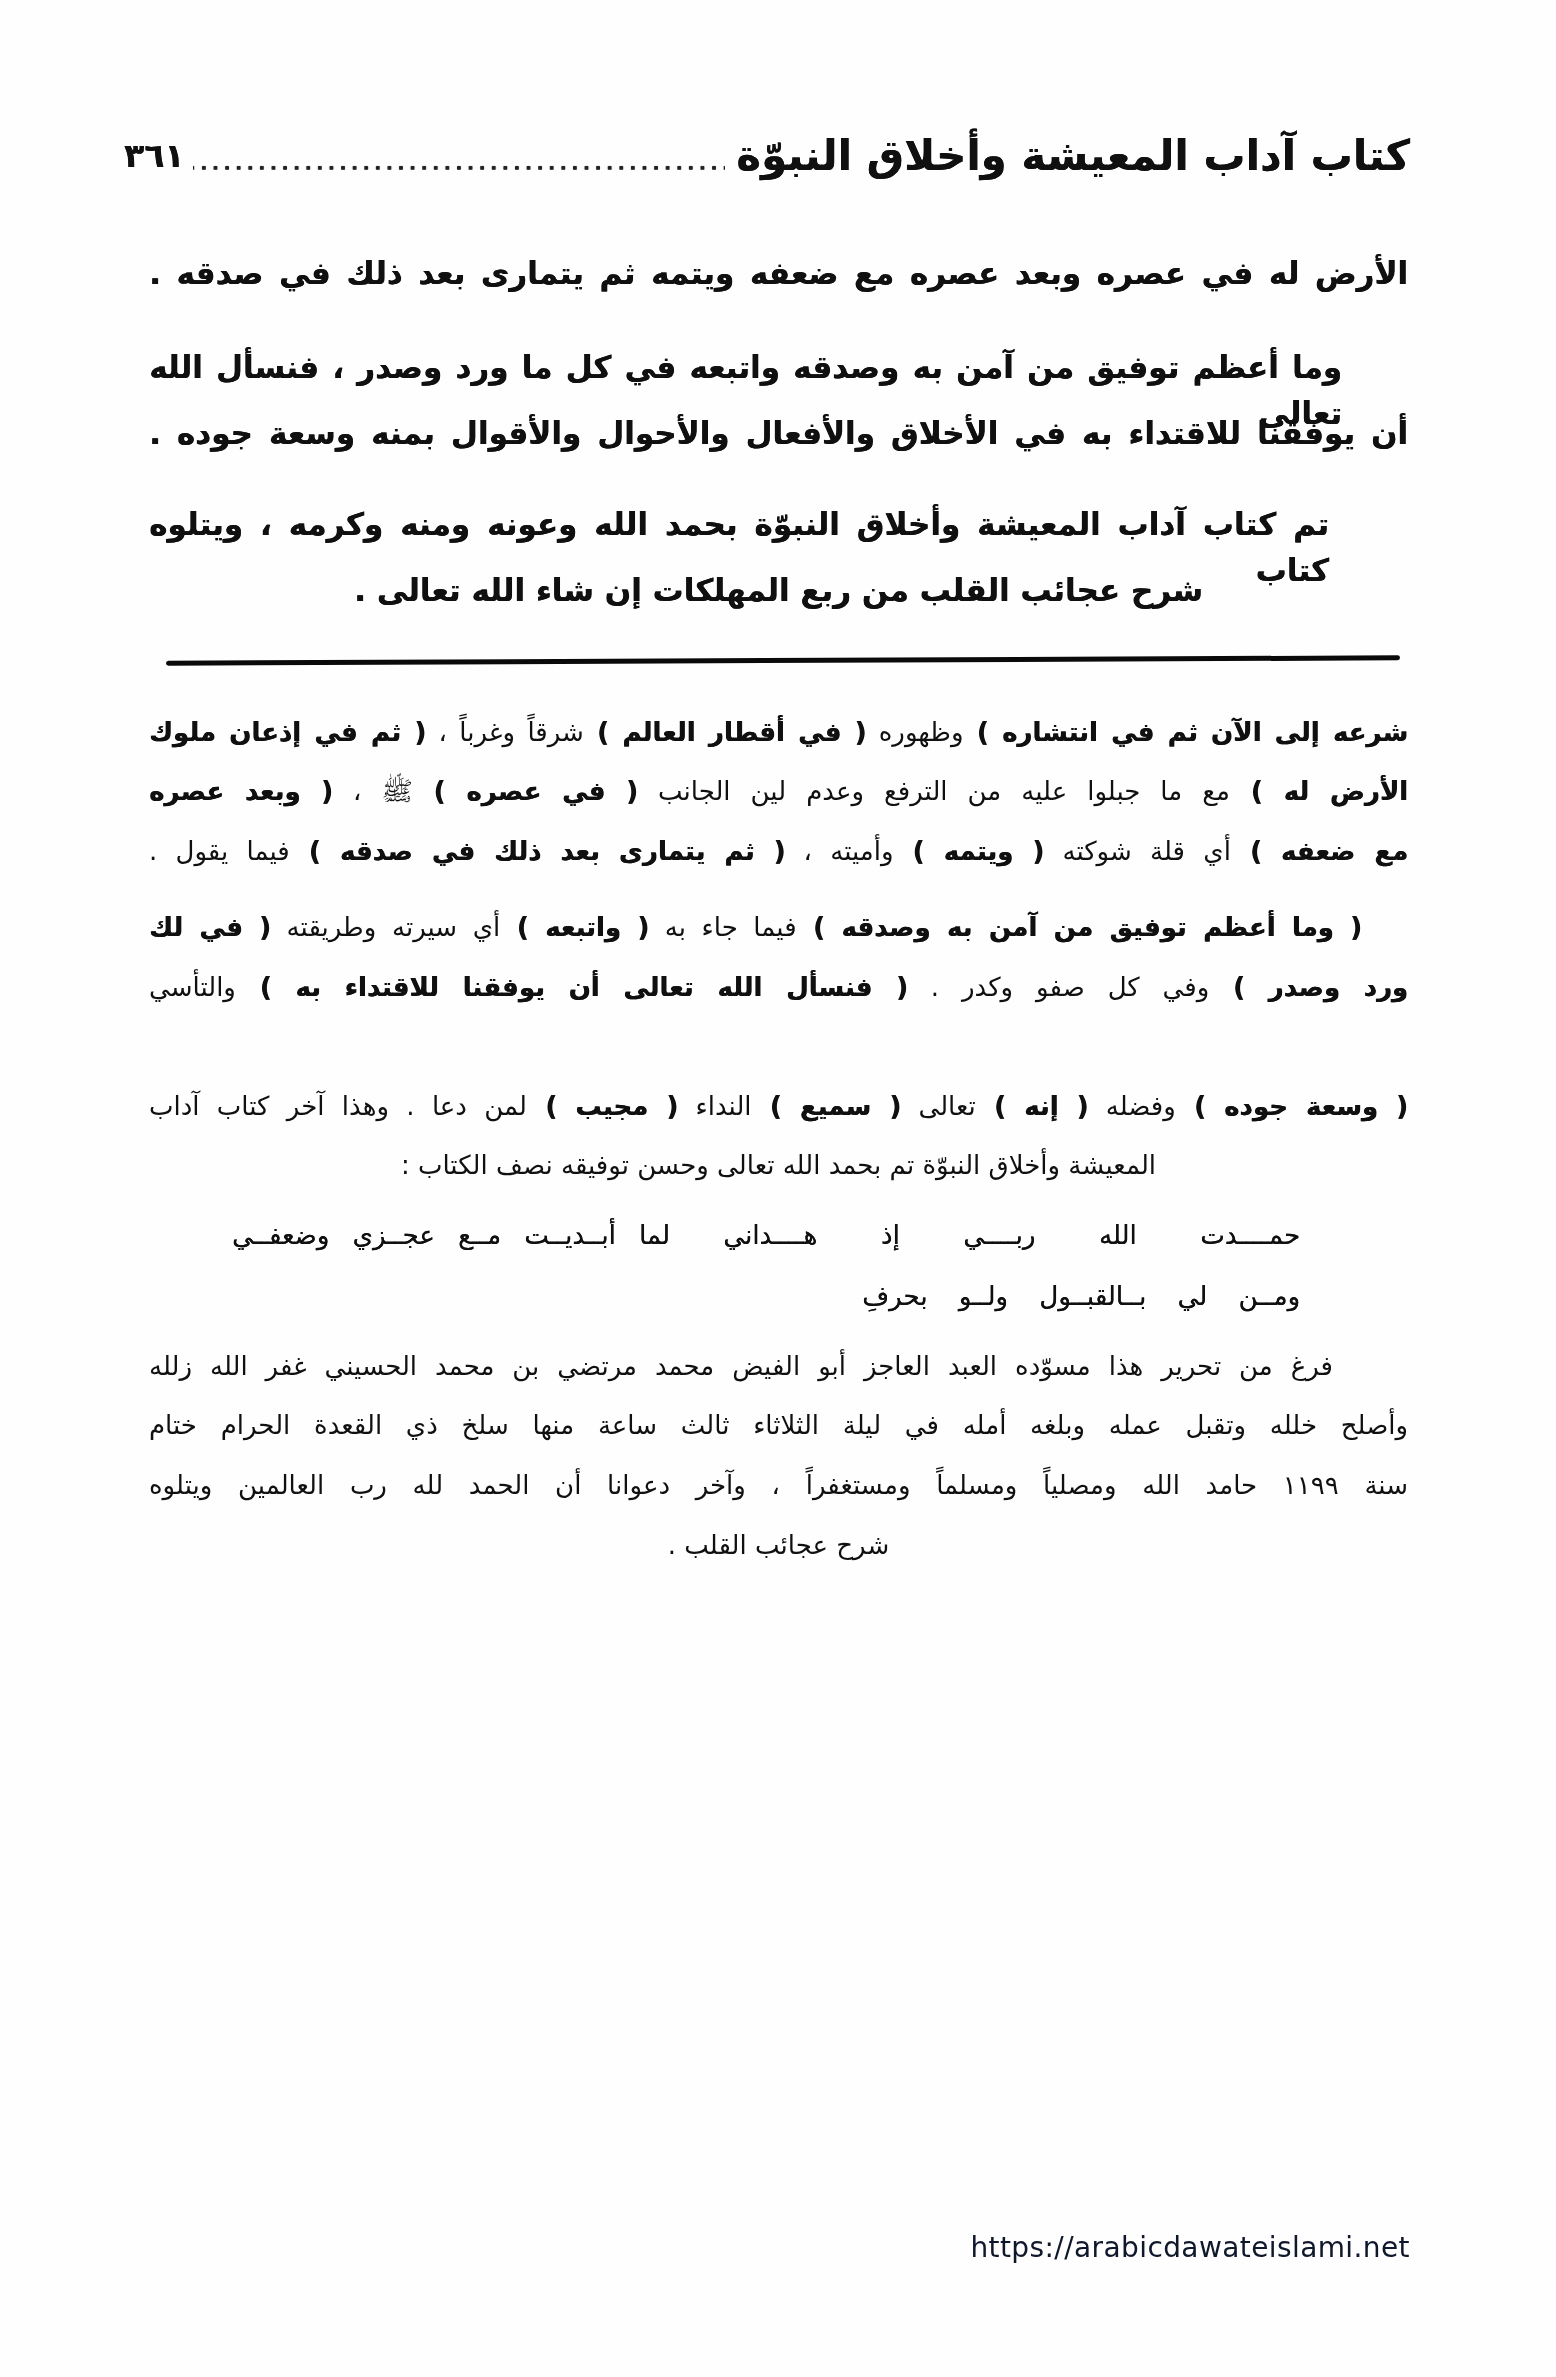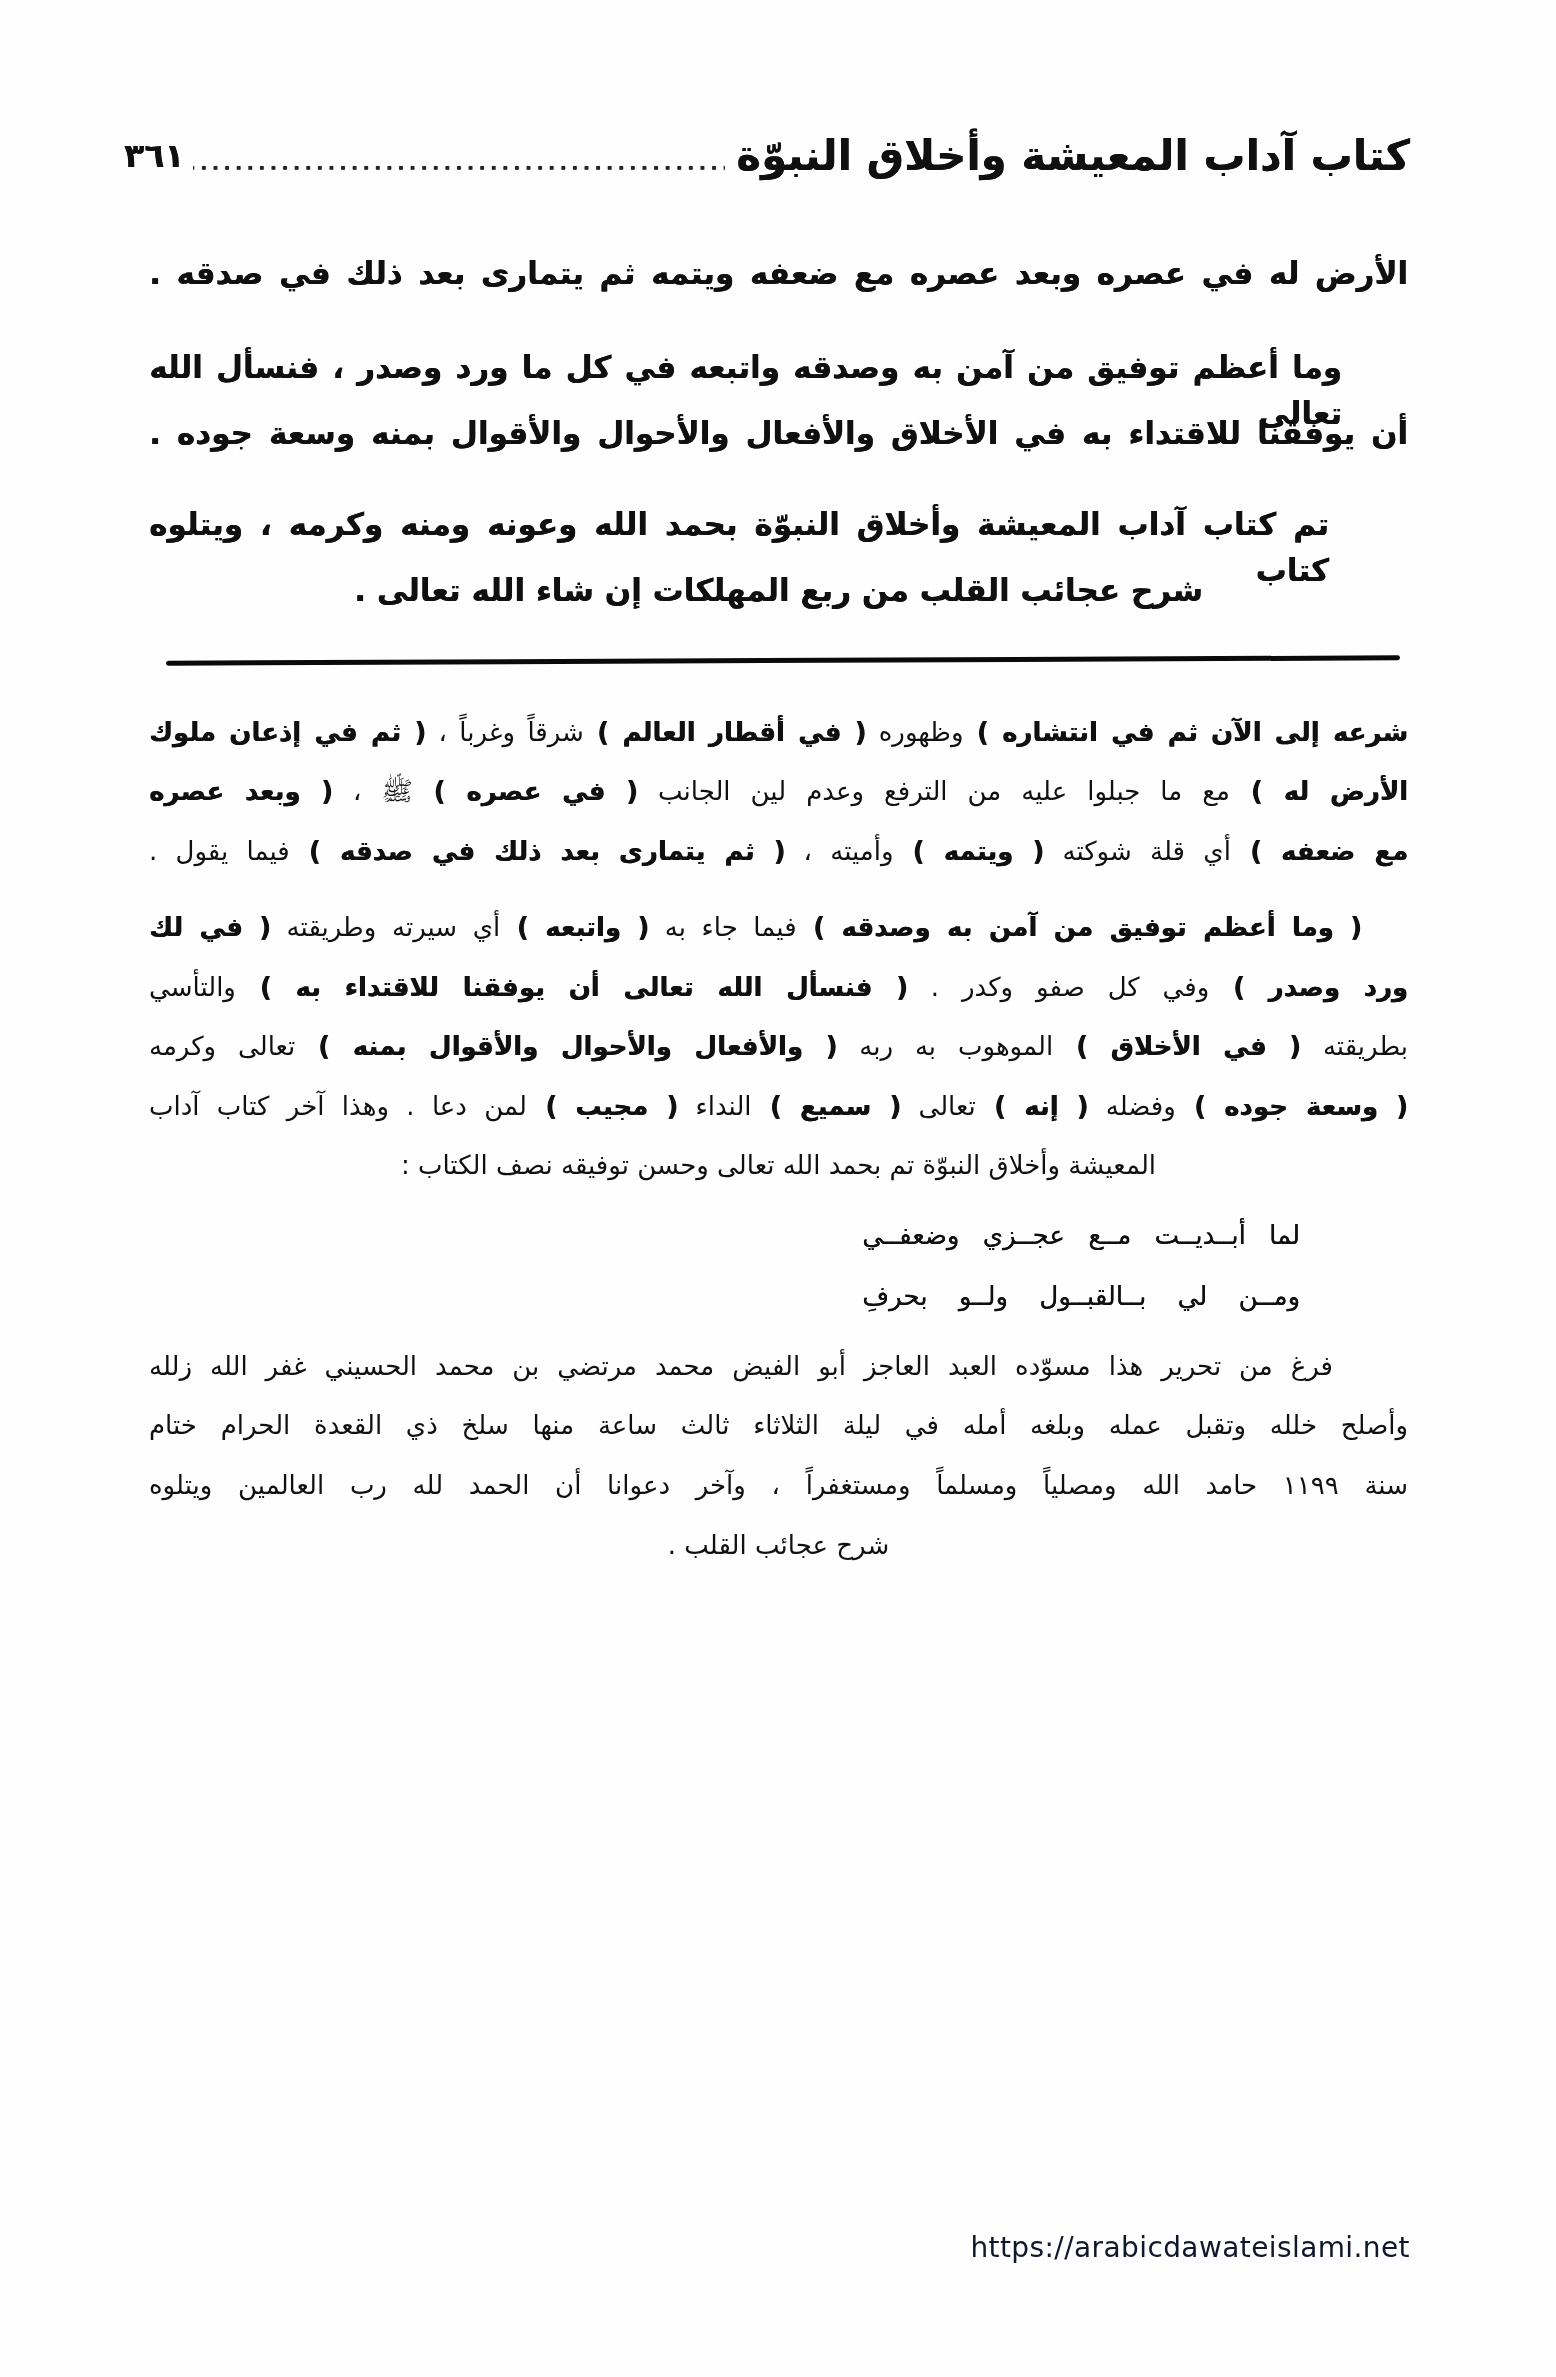--- a/index.html
+++ b/index.html
@@ -101,25 +101,25 @@
   <div class="line matn last-line" style="top:567px">شرح عجائب القلب من ربع المهلكات إن شاء الله تعالى .</div>
 
   <div class="divider"></div>
 
   <div class="line comm" style="top:711px"><span class="bq">شرعه إلى الآن ثم في انتشاره ) </span><span>وظهوره </span><span class="bq">( في أقطار العالم ) </span><span>شرقاً وغرباً ، </span><span class="bq">( ثم في إذعان ملوك</span></div>
   <div class="line comm" style="top:770px"><span class="bq">الأرض له ) </span><span>مع ما جبلوا عليه من الترفع وعدم لين الجانب </span><span class="bq">( في عصره ) </span><span>ﷺ ، </span><span class="bq">( وبعد عصره</span></div>
   <div class="line comm" style="top:830px"><span class="bq">مع ضعفه ) </span><span>أي قلة شوكته </span><span class="bq">( ويتمه ) </span><span>وأميته ، </span><span class="bq">( ثم يتمارى بعد ذلك في صدقه ) </span><span>فيما يقول .</span></div>
 
   <div class="line comm ind55" style="top:906px"><span class="bq">( وما أعظم توفيق من آمن به وصدقه ) </span><span>فيما جاء به </span><span class="bq">( واتبعه ) </span><span>أي سيرته وطريقته </span><span class="bq">( في لك</span></div>
   <div class="line comm" style="top:966px"><span class="bq">ورد وصدر ) </span><span>وفي كل صفو وكدر . </span><span class="bq">( فنسأل الله تعالى أن يوفقنا للاقتداء به ) </span><span>والتأسي</span></div>
-  <div class="line comm" style="top:1025px"><span>بطريقته </span><span class="bq">( في الأخلاق ) </span><span>الموهوب به ربه </span><span class="bq">( والأفعال والأحوال والأقوال بمنه ) </span><span>تعالى وكرمه</span></div>
   <div class="line comm" style="top:1085px"><span class="bq">( وسعة جوده ) </span><span>وفضله </span><span class="bq">( إنه ) </span><span>تعالى </span><span class="bq">( سميع ) </span><span>النداء </span><span class="bq">( مجيب ) </span><span>لمن دعا . وهذا آخر كتاب آداب</span></div>
   <div class="line comm last-line" style="top:1144px"><span>المعيشة وأخلاق النبوّة تم بحمد الله تعالى وحسن توفيقه نصف الكتاب :</span></div>
 
   <div class="poetry-row" style="top:1214px">
+    <div class="hemistich hemi-first">حمــــدت الله ربــــي إذ هــــداني</div>
     <div class="hemistich hemi-second">لما أبــديــت مــع عجــزي وضعفــي</div>
   </div>
   <div class="poetry-row" style="top:1275px">
     <div class="hemistich hemi-second">ومــن لي بــالقبــول ولــو بحرفِ</div>
   </div>
 
   <div class="line comm ind90" style="top:1345px">فرغ من تحرير هذا مسوّده العبد العاجز أبو الفيض محمد مرتضي بن محمد الحسيني غفر الله زلله</div>
   <div class="line comm" style="top:1404px">وأصلح خلله وتقبل عمله وبلغه أمله في ليلة الثلاثاء ثالث ساعة منها سلخ ذي القعدة الحرام ختام</div>
   <div class="line comm" style="top:1464px">سنة ١١٩٩ حامد الله ومصلياً ومسلماً ومستغفراً ، وآخر دعوانا أن الحمد لله رب العالمين ويتلوه</div>
   <div class="line comm last-line" style="top:1524px">شرح عجائب القلب .</div>

